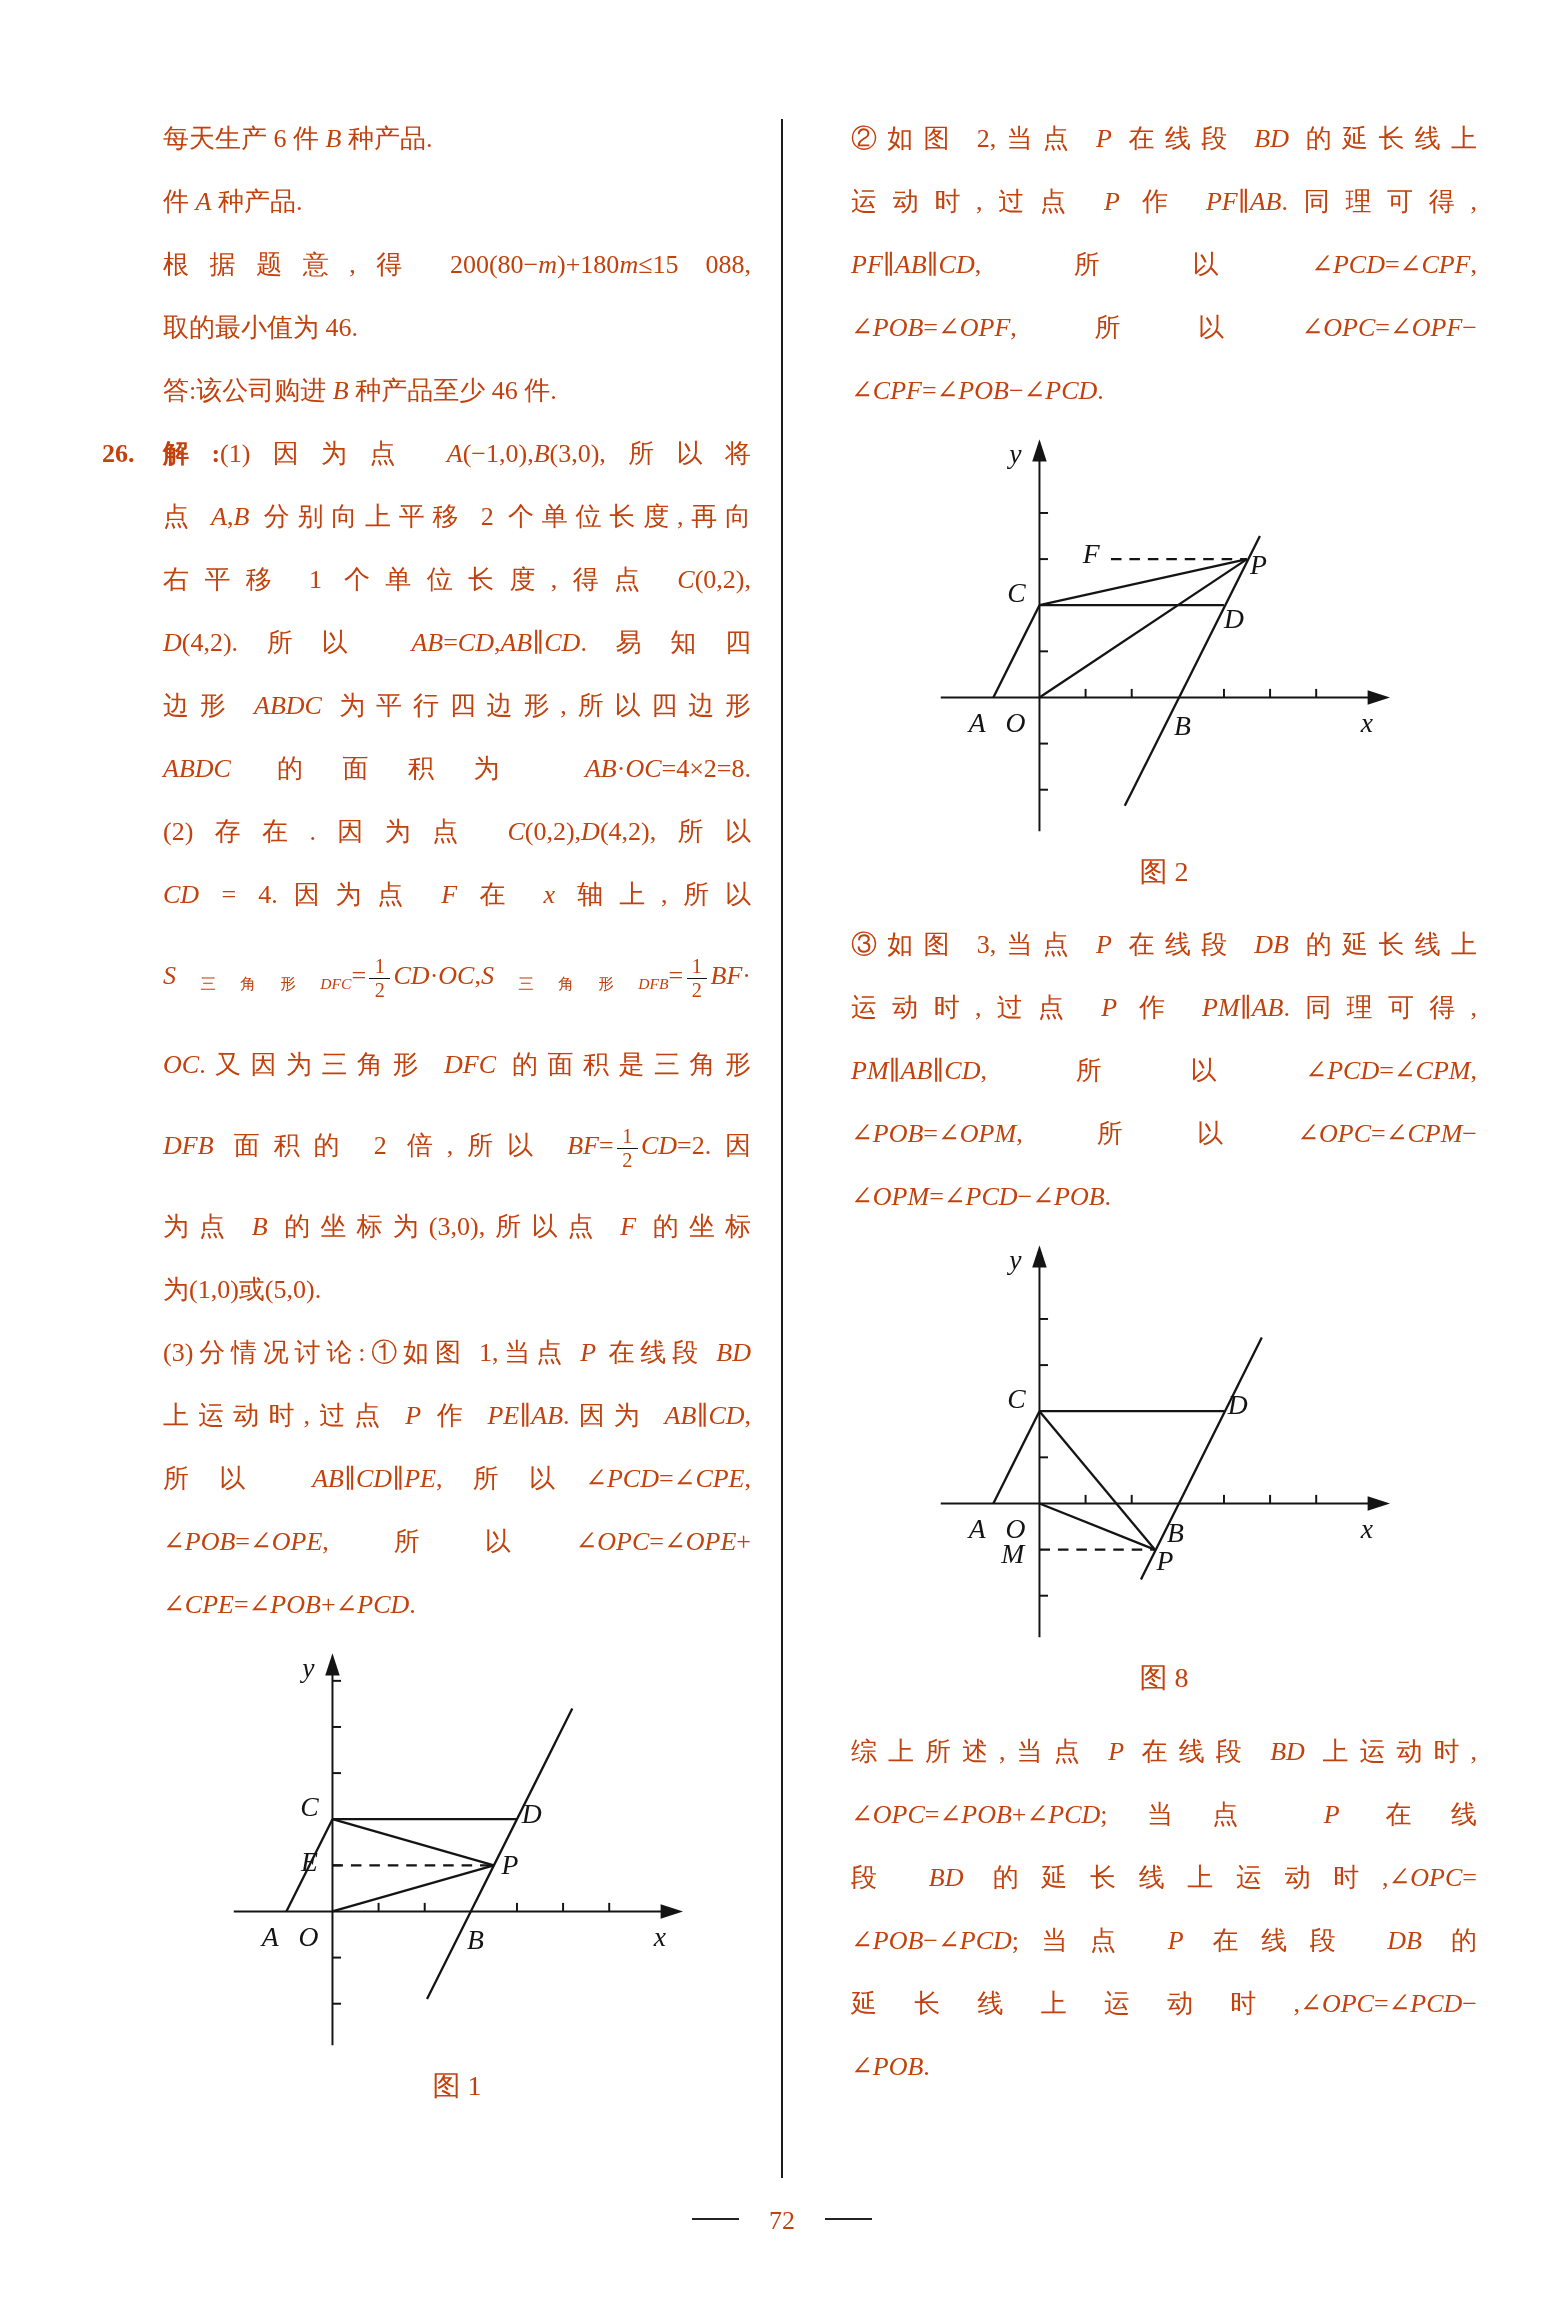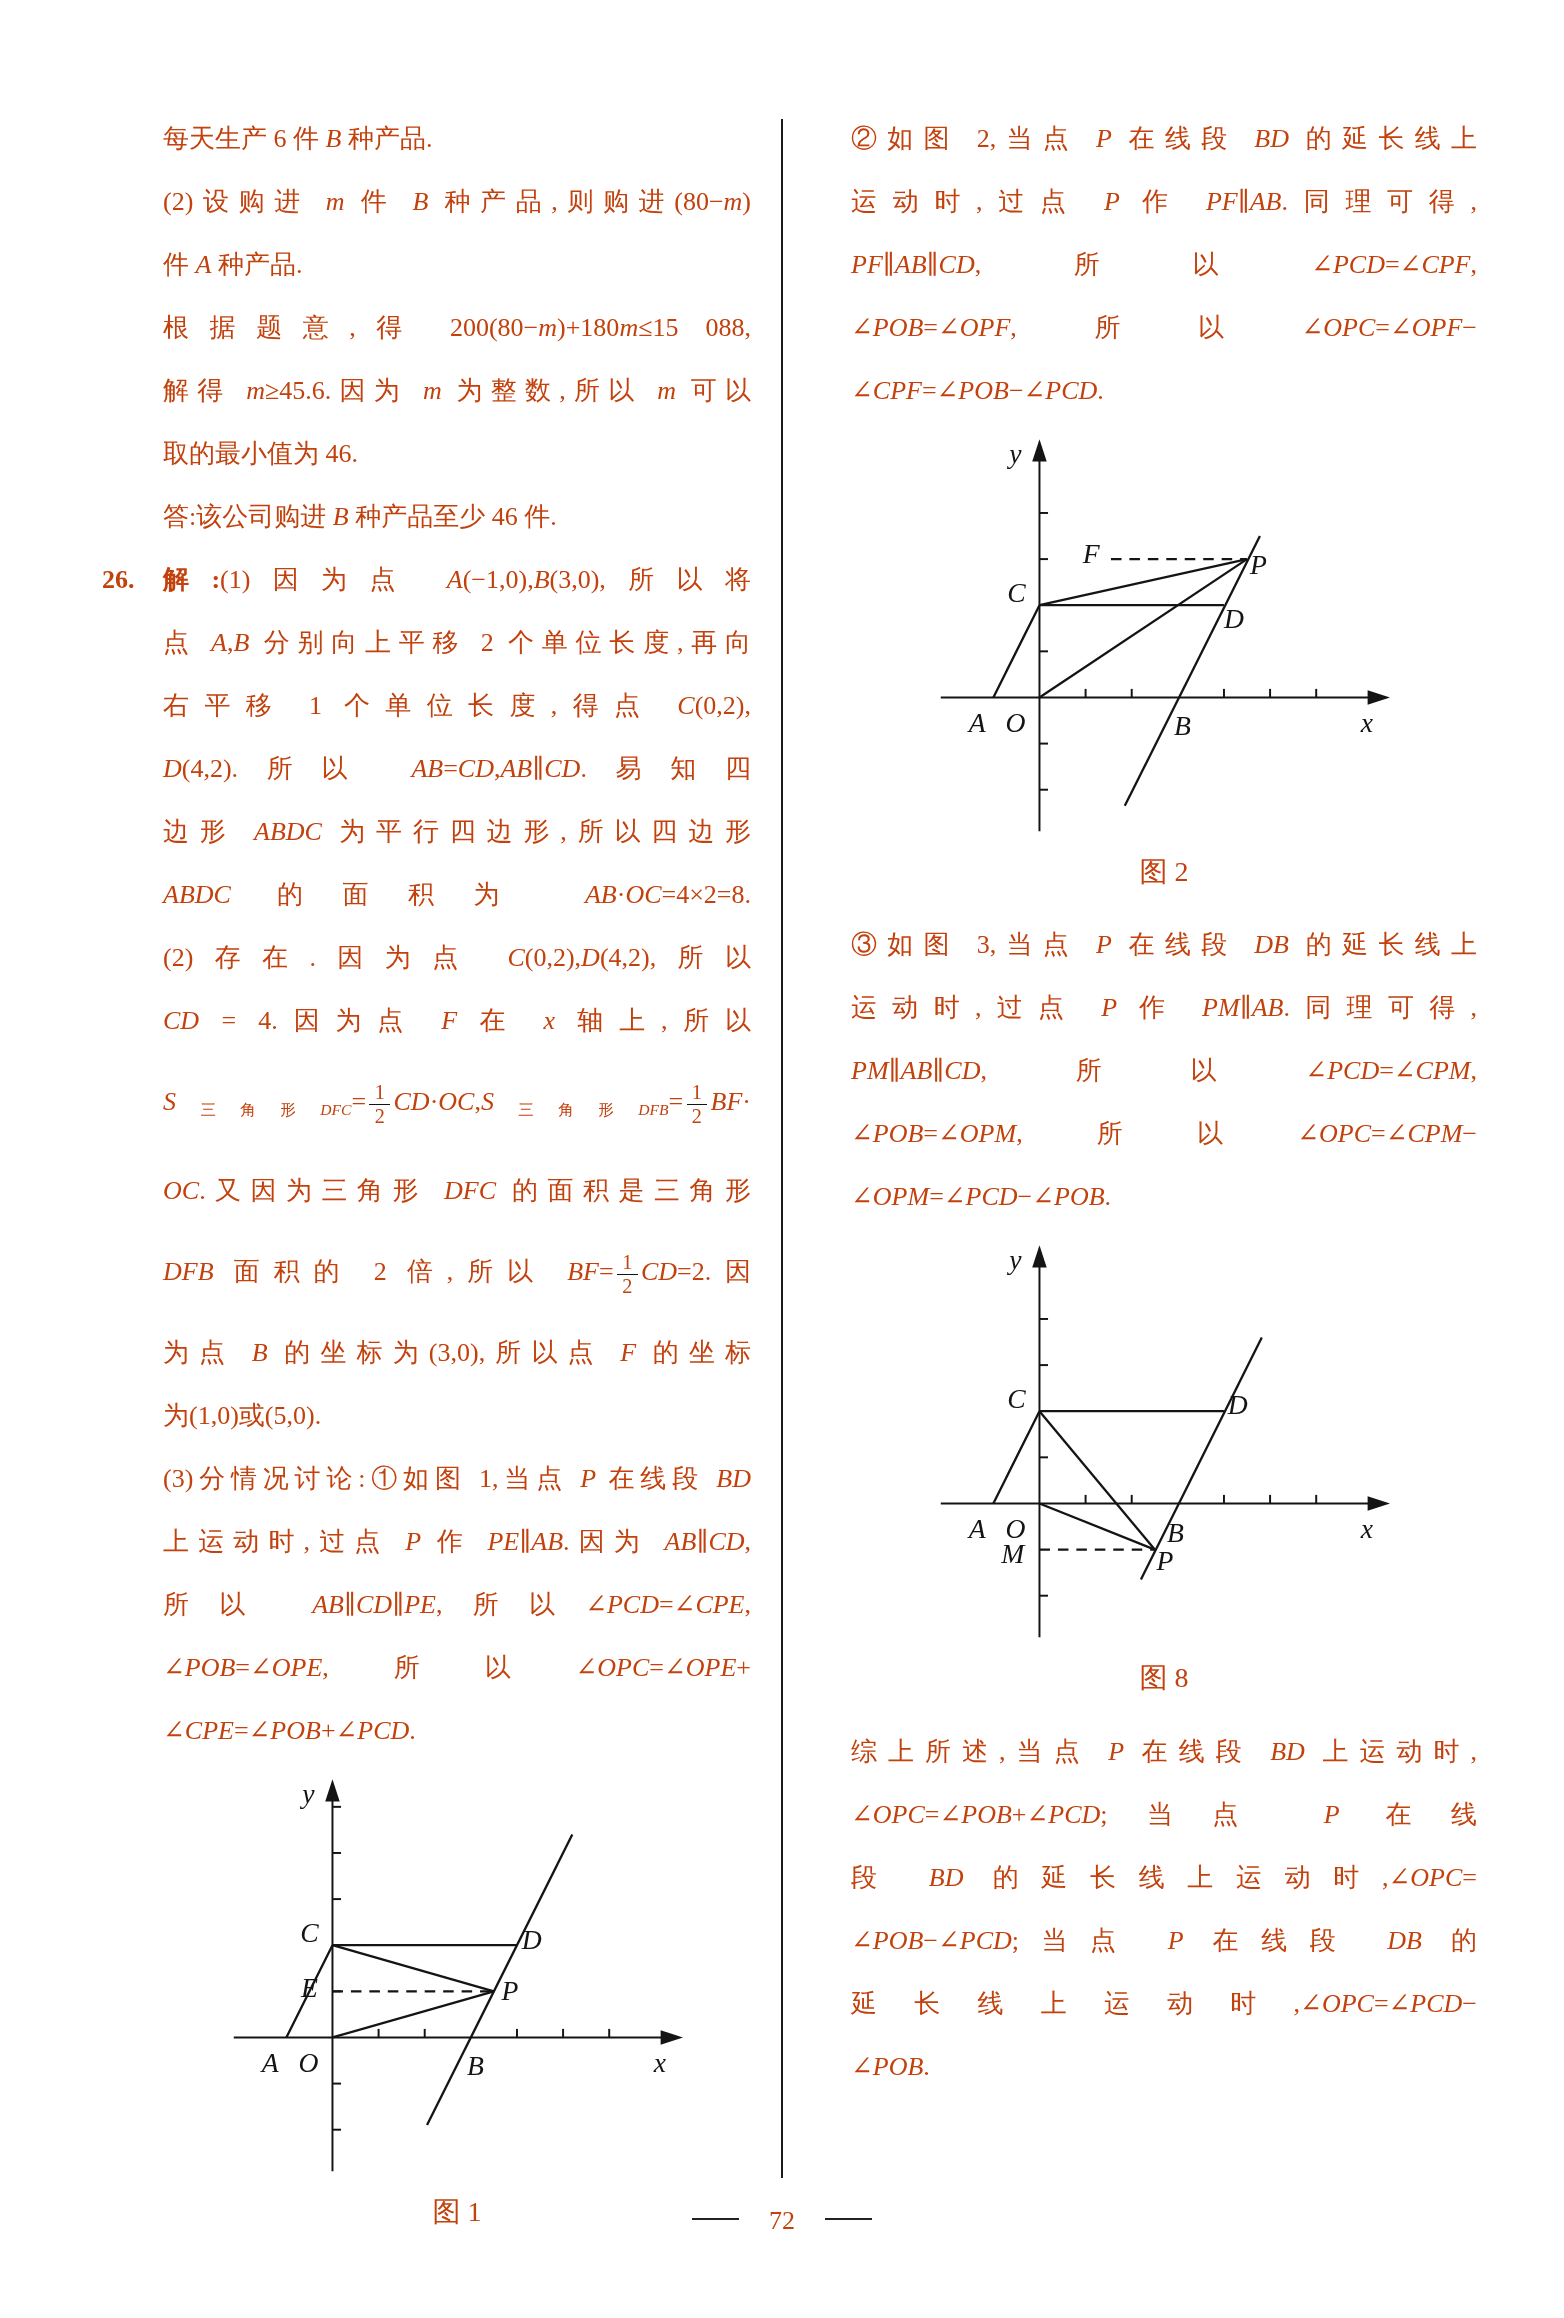--- a/index.html
+++ b/index.html
@@ -61,24 +61,22 @@
   }
 </style>
 </head>
 <body>
 
 <div class="page">
 
   <div class="col col-left">
     <div class="block">
         <div class="line nj">每天生产 6 件 <span class="it">B</span> 种产品.</div>
-        <div class="line">(2)设购进 <span class="it">m</span> 件 <span class="it">B</span> 种产品,则购进(80−<span class="it">m</span>)</div>
         <div class="line nj">件 <span class="it">A</span> 种产品.</div>
         <div class="line">根据题意,得 200(80−<span class="it">m</span>)+180<span class="it">m</span>≤15 088,</div>
-        <div class="line">解得 <span class="it">m</span>≥45.6.因为 <span class="it">m</span> 为整数,所以 <span class="it">m</span> 可以</div>
         <div class="line nj">取的最小值为 46.</div>
         <div class="line nj">答:该公司购进 <span class="it">B</span> 种产品至少 46 件.</div>
       </div>
     <div class="hang">
       <span class="itemnum">26.</span>
       <div>
           <div class="line"><span class="bd">解:</span>(1)因为点 <span class="it">A</span>(−1,0),<span class="it">B</span>(3,0),所以将</div>
           <div class="line">点 <span class="it">A</span>,<span class="it">B</span> 分别向上平移 2 个单位长度,再向</div>
           <div class="line">右平移 1 个单位长度,得点 <span class="it">C</span>(0,2),</div>
           <div class="line"><span class="it">D</span>(4,2).所以 <span class="it">AB</span>=<span class="it">CD</span>,<span class="it">AB</span>∥<span class="it">CD</span>.易知四</div>

